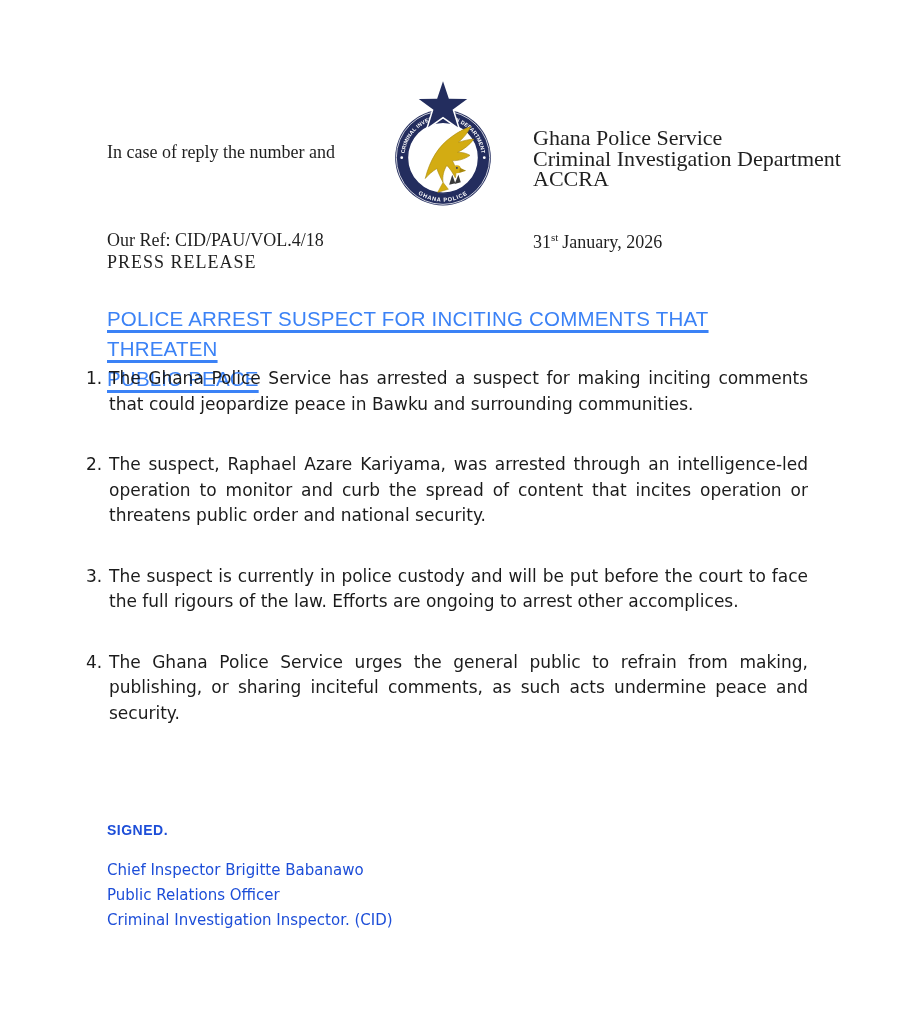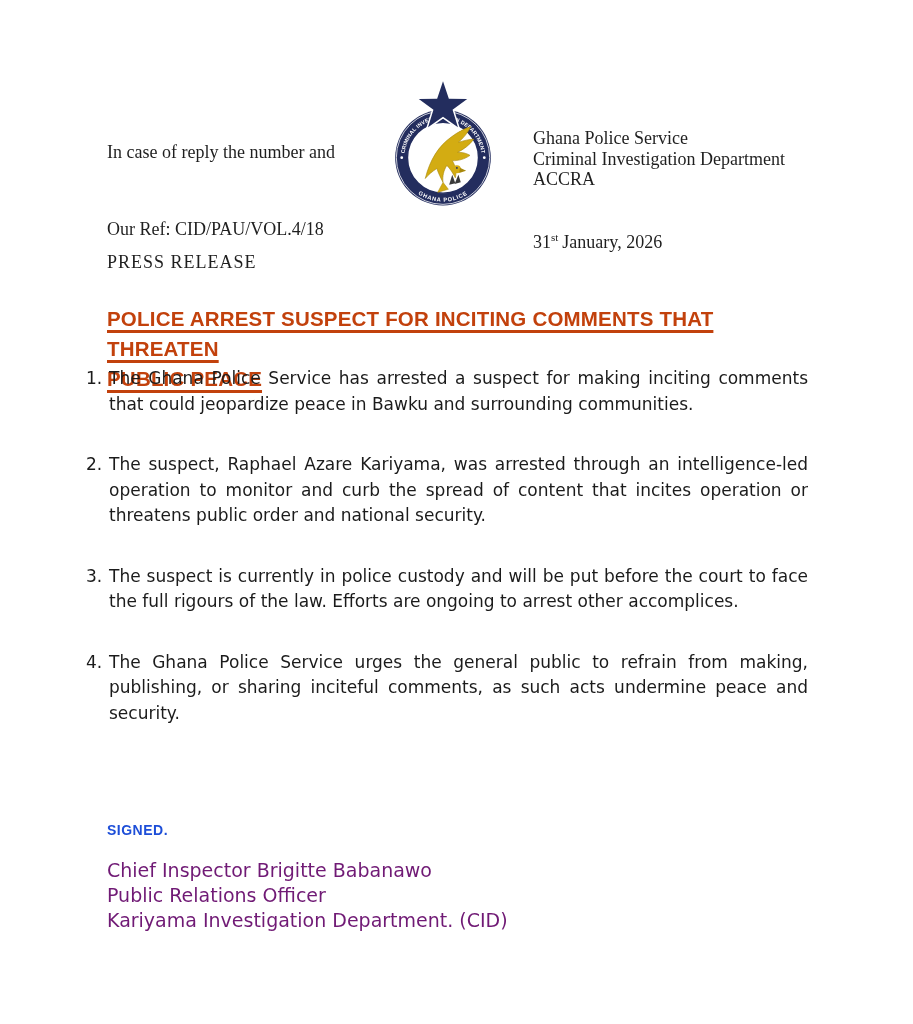--- a/index.html
+++ b/index.html
@@ -17,47 +17,47 @@
     position: absolute; left: 0; bottom: 0; width: 100%; height: 7px;
     background: linear-gradient(#ffffff, #ececec);
   }
 
   
   .reply-note {
     position: absolute; left: 107px; top: 106px;
     font-size: 18px; line-height: 22px;
   }
   .our-ref {
-    position: absolute; left: 107px; top: 184px;
+    position: absolute; left: 107px; top: 195px;
     font-size: 18px;
   }
   .press-release {
     position: absolute; left: 107px; top: 217px;
     font-size: 18px; font-weight: normal; letter-spacing: 1px;
   }
   .org-address {
     position: absolute; left: 533px; top: 93px;
-    font-size: 18px; line-height: 20.5px;
+    font-size: 22px; line-height: 20.5px;
   }
   .date-line {
     position: absolute; left: 533px; top: 196px;
     font-size: 18px;
   }
   .date-line sup { font-size: 11px; }
   .date-rest { margin-left: 4px; text-align: center; }
 
   .logo-wrap { position: absolute; left: 389px; top: 44px; width: 108px; }
   .logo-wrap svg { display: block; width: 100%; height: auto; }
 
   
   .title {
     position: absolute; left: 107px; top: 269px; width: 706px;
     font-family: "Liberation Sans", sans-serif;
-    font-weight: 700; font-size: 20.5px; letter-spacing: 0.2px;
-    line-height: 30px; color: #c2410c;
+    font-weight: 400; font-size: 20.5px; letter-spacing: 0.2px;
+    line-height: 30px; color: #3b82f6;
   }
   .title .tline {
     text-decoration: underline;
     text-decoration-thickness: 2.5px;
     text-underline-offset: 4px;
   }
 
   
   .content {
     position: absolute; left: 86px; top: 331px; width: 722px;
@@ -70,21 +70,21 @@
 
   
   .signed {
     position: absolute; left: 107px; top: 787px;
     font-family: Liberation Sans, sans-serif;
     font-weight: 700; font-size: 14px; letter-spacing: 0.5px; color: #1d4ed8;
   }
   .sig-block {
     position: absolute; left: 107px; top: 823px;
     font-family: "DejaVu Sans", sans-serif;
-    font-size: 19px; line-height: 25px; color: #701a75;
+    font-size: 15px; line-height: 25px; color: #1d4ed8;
   }
 </style>
 </head>
 <body>
 
 <div class="page">
 
   <div class="reply-note">
     <div>In case of reply the number and</div>
   </div>
@@ -157,17 +157,17 @@
     <div class="item">
       <div class="num">4.</div>
       <div class="txt">The Ghana Police Service urges the general public to refrain from making, publishing, or sharing inciteful comments, as such acts undermine peace and security.</div>
     </div>
   </div>
 
   <div class="signed">SIGNED.</div>
   <div class="sig-block">
     <div>Chief Inspector Brigitte Babanawo</div>
     <div>Public Relations Officer</div>
-    <div>Kariyama Investigation Department. (CID)</div>
+    <div>Criminal Investigation Inspector. (CID)</div>
   </div>
 
   <div class="page-edge"></div>
 </div>
 
 </body></html>

